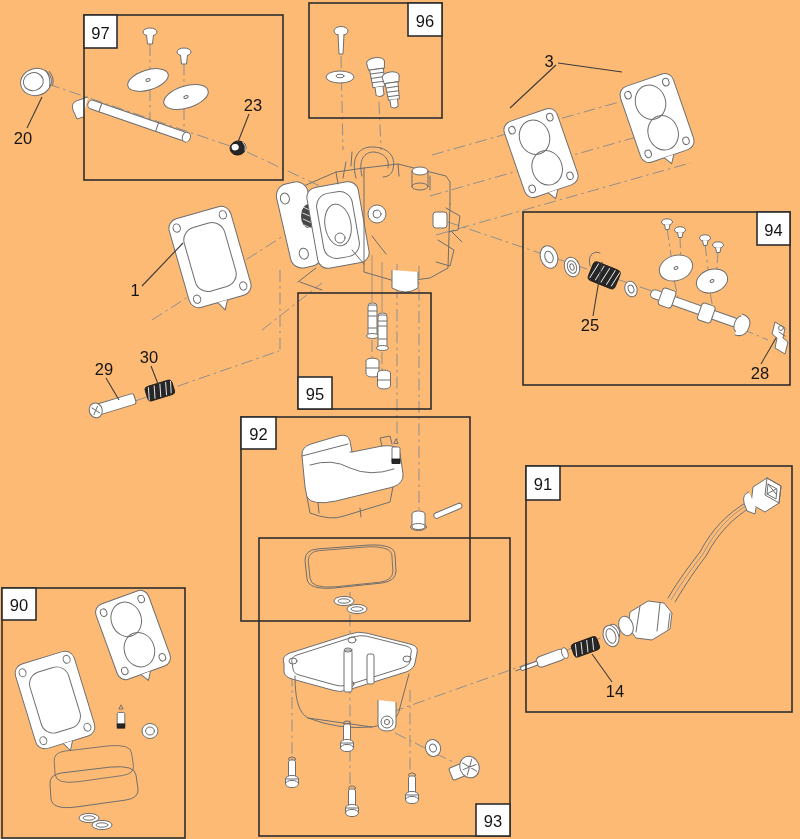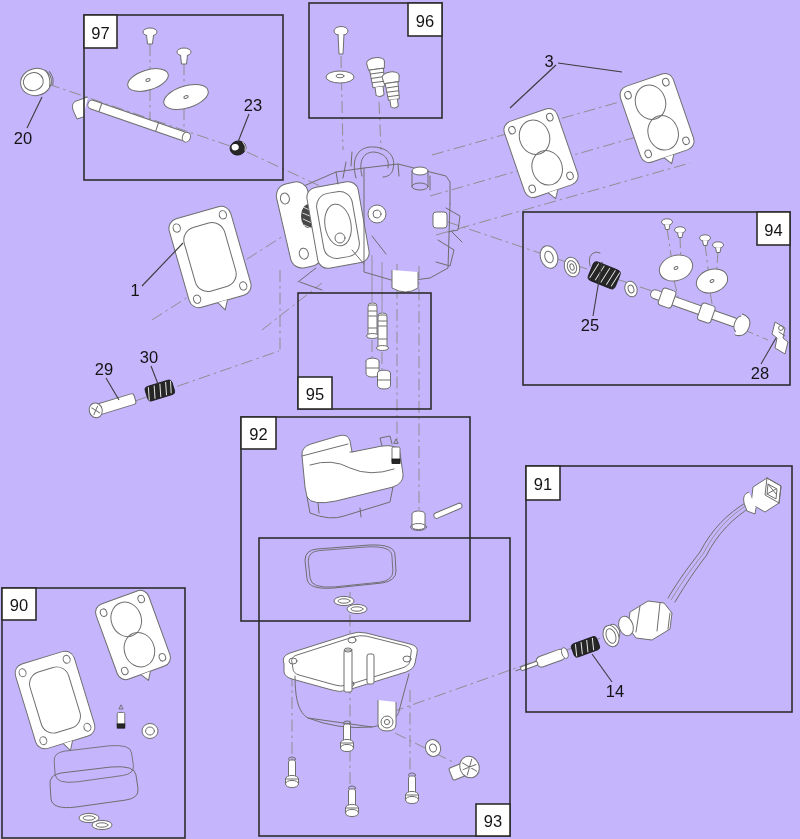--- a/index.html
+++ b/index.html
@@ -1,16 +1,16 @@
 <!DOCTYPE html>
 <html><head>
 <meta charset="utf-8">
 <style>
   html,body{margin:0;padding:0;background:#ffffff;}
-  .stage{position:relative;width:800px;height:839px;background:#c4b5fd;overflow:hidden;
+  .stage{position:relative;width:800px;height:839px;background:#fdba74;overflow:hidden;
          font-family:"Liberation Sans",sans-serif;}
   svg{display:block;}
   .ln  {fill:none;stroke:#6e6e6e;stroke-width:1;stroke-linecap:round;stroke-linejoin:round;}
   .lnf {fill:#ffffff;stroke:#6e6e6e;stroke-width:1;stroke-linejoin:round;}
   .lnt {fill:none;stroke:#8a8a8a;stroke-width:.8;}
   .dk  {fill:#262626;stroke:#161616;stroke-width:.8;}
   .dkh {stroke:#e8e8e8;stroke-width:.9;fill:none;}
   .cl  {fill:none;stroke:#8f8f8f;stroke-width:1;stroke-dasharray:12 4 2.5 4;}
   .bx  {fill:none;stroke:#2d2d2d;stroke-width:1.6;}
   .bxf {fill:#ffffff;stroke:#2d2d2d;stroke-width:1.6;}

